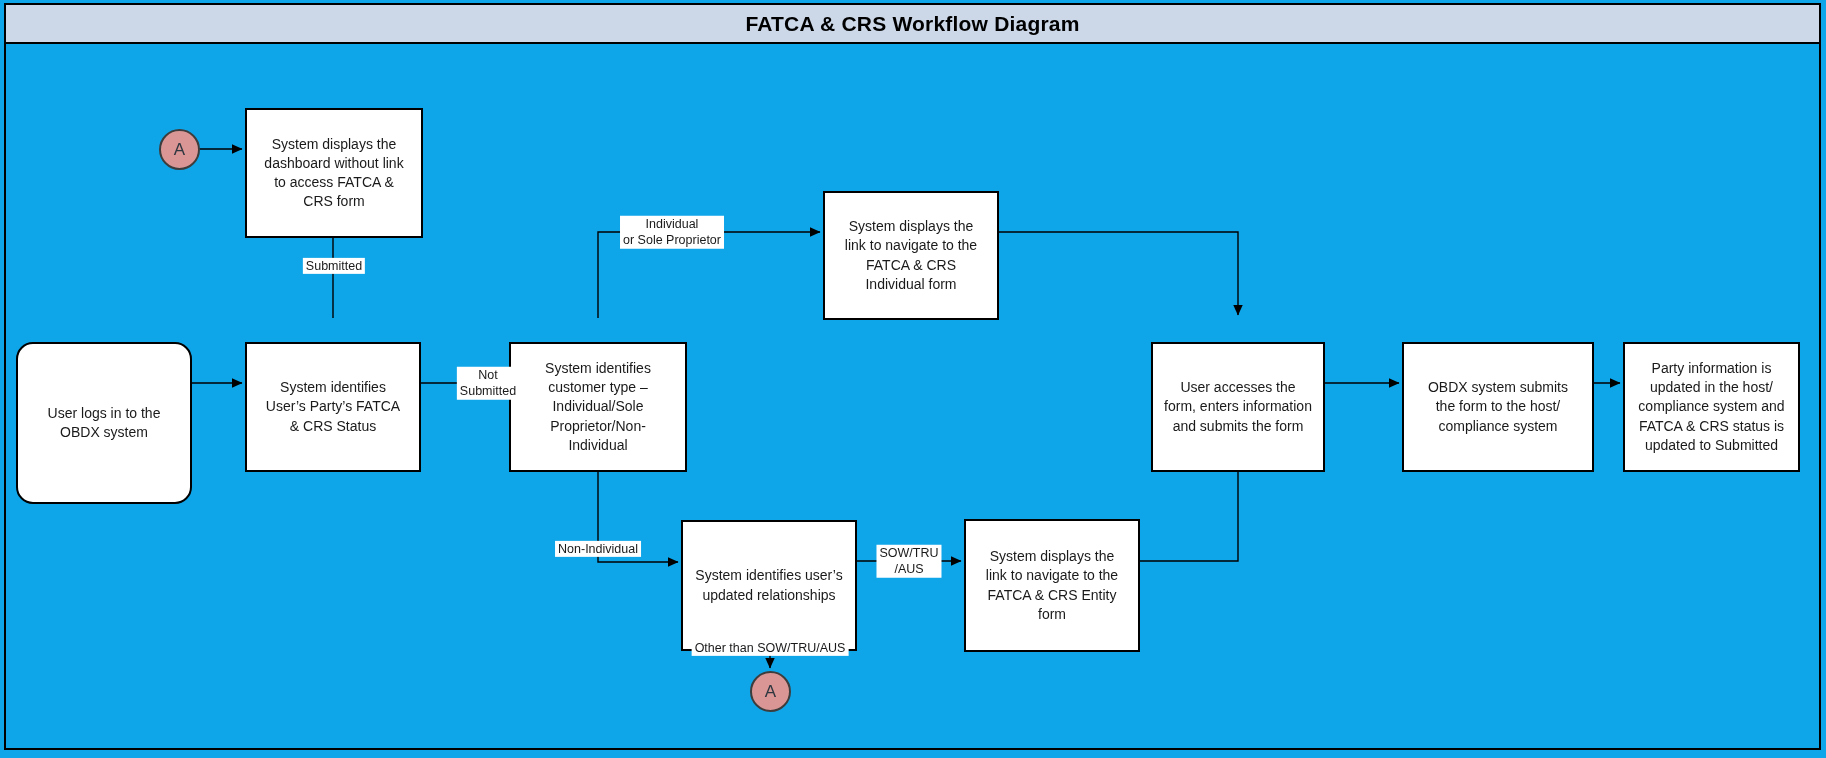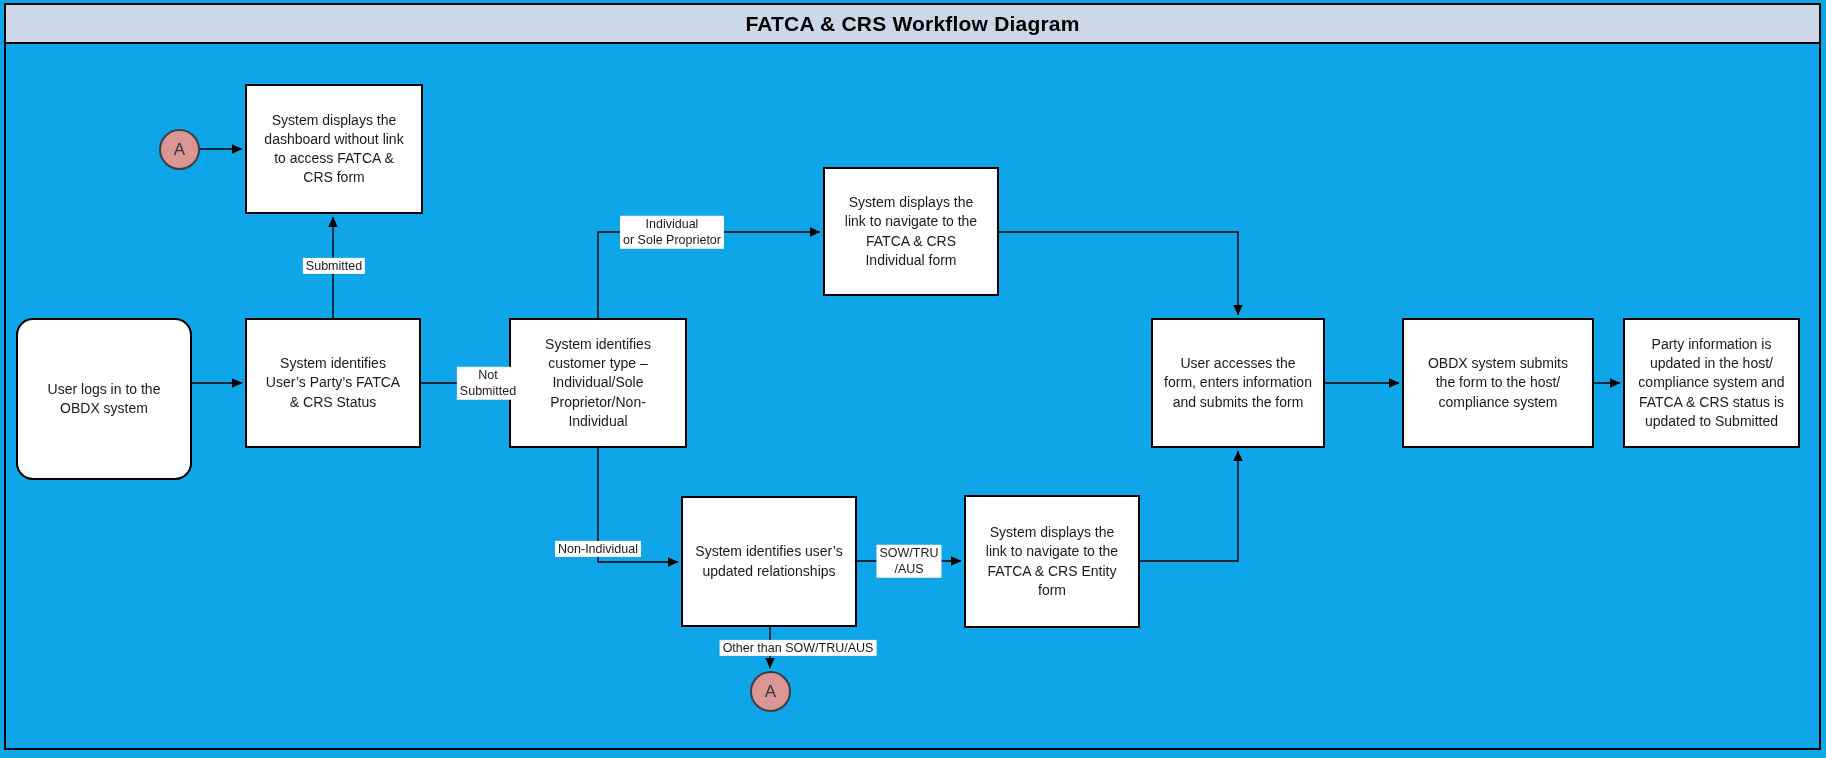--- a/index.html
+++ b/index.html
@@ -30,21 +30,21 @@
   }
   svg.edges { position: absolute; left: 0; top: 0; width: 1826px; height: 758px; }
   svg.edges path.edge { stroke: var(--line-color, #000); stroke-width: 1.4; fill: none; }
   .arwhead { fill: var(--line-color, #000); stroke: none; }
   .box {
     position: absolute; box-sizing: border-box;
     background: var(--box-bg, #ffffff);
     border: 2px solid #000;
     display: flex; align-items: center; justify-content: center;
     text-align: center; font-size: 14px; line-height: 1.36;
-    white-space: pre-line; padding: 2px;
+    white-space: pre-line; padding: 2px; margin-top: 24px;
   }
   .connector {
     position: absolute; box-sizing: border-box;
     width: 41px; height: 41px; border-radius: 50%;
     background: var(--connector-bg, #d99694);
     border: 2px solid #3d3d3d;
     display: flex; align-items: center; justify-content: center;
     font-size: 17px; color: #2e3640;
   }
   .edge-label {
@@ -65,21 +65,21 @@
   #n-obdx      { left: 1402px; top: 318px; width: 192px; height: 130px; }
   #n-party     { left: 1623px; top: 318px; width: 177px; height: 130px; text-align: center; }
   #c-top       { left: 159px; top: 129px; }
   #c-bottom    { left: 750px; top: 671px; }
   
   #l-submitted  { left: 334px; top: 266px; }
   #l-notsub     { left: 488px; top: 383px; }
   #l-individual { left: 672px; top: 232px; }
   #l-nonind     { left: 598px; top: 549px; }
   #l-sow        { left: 909px; top: 561px; }
-  #l-other      { left: 770px; top: 648px; margin-left: 28px; }
+  #l-other      { left: 770px; top: 648px; }
 </style>
 </head>
 <body>
 
 <div id="canvas">
 
   <div id="frame"></div>
 
   <div id="titlebar">
     <span>FATCA &amp; CRS Workflow Diagram</span>

